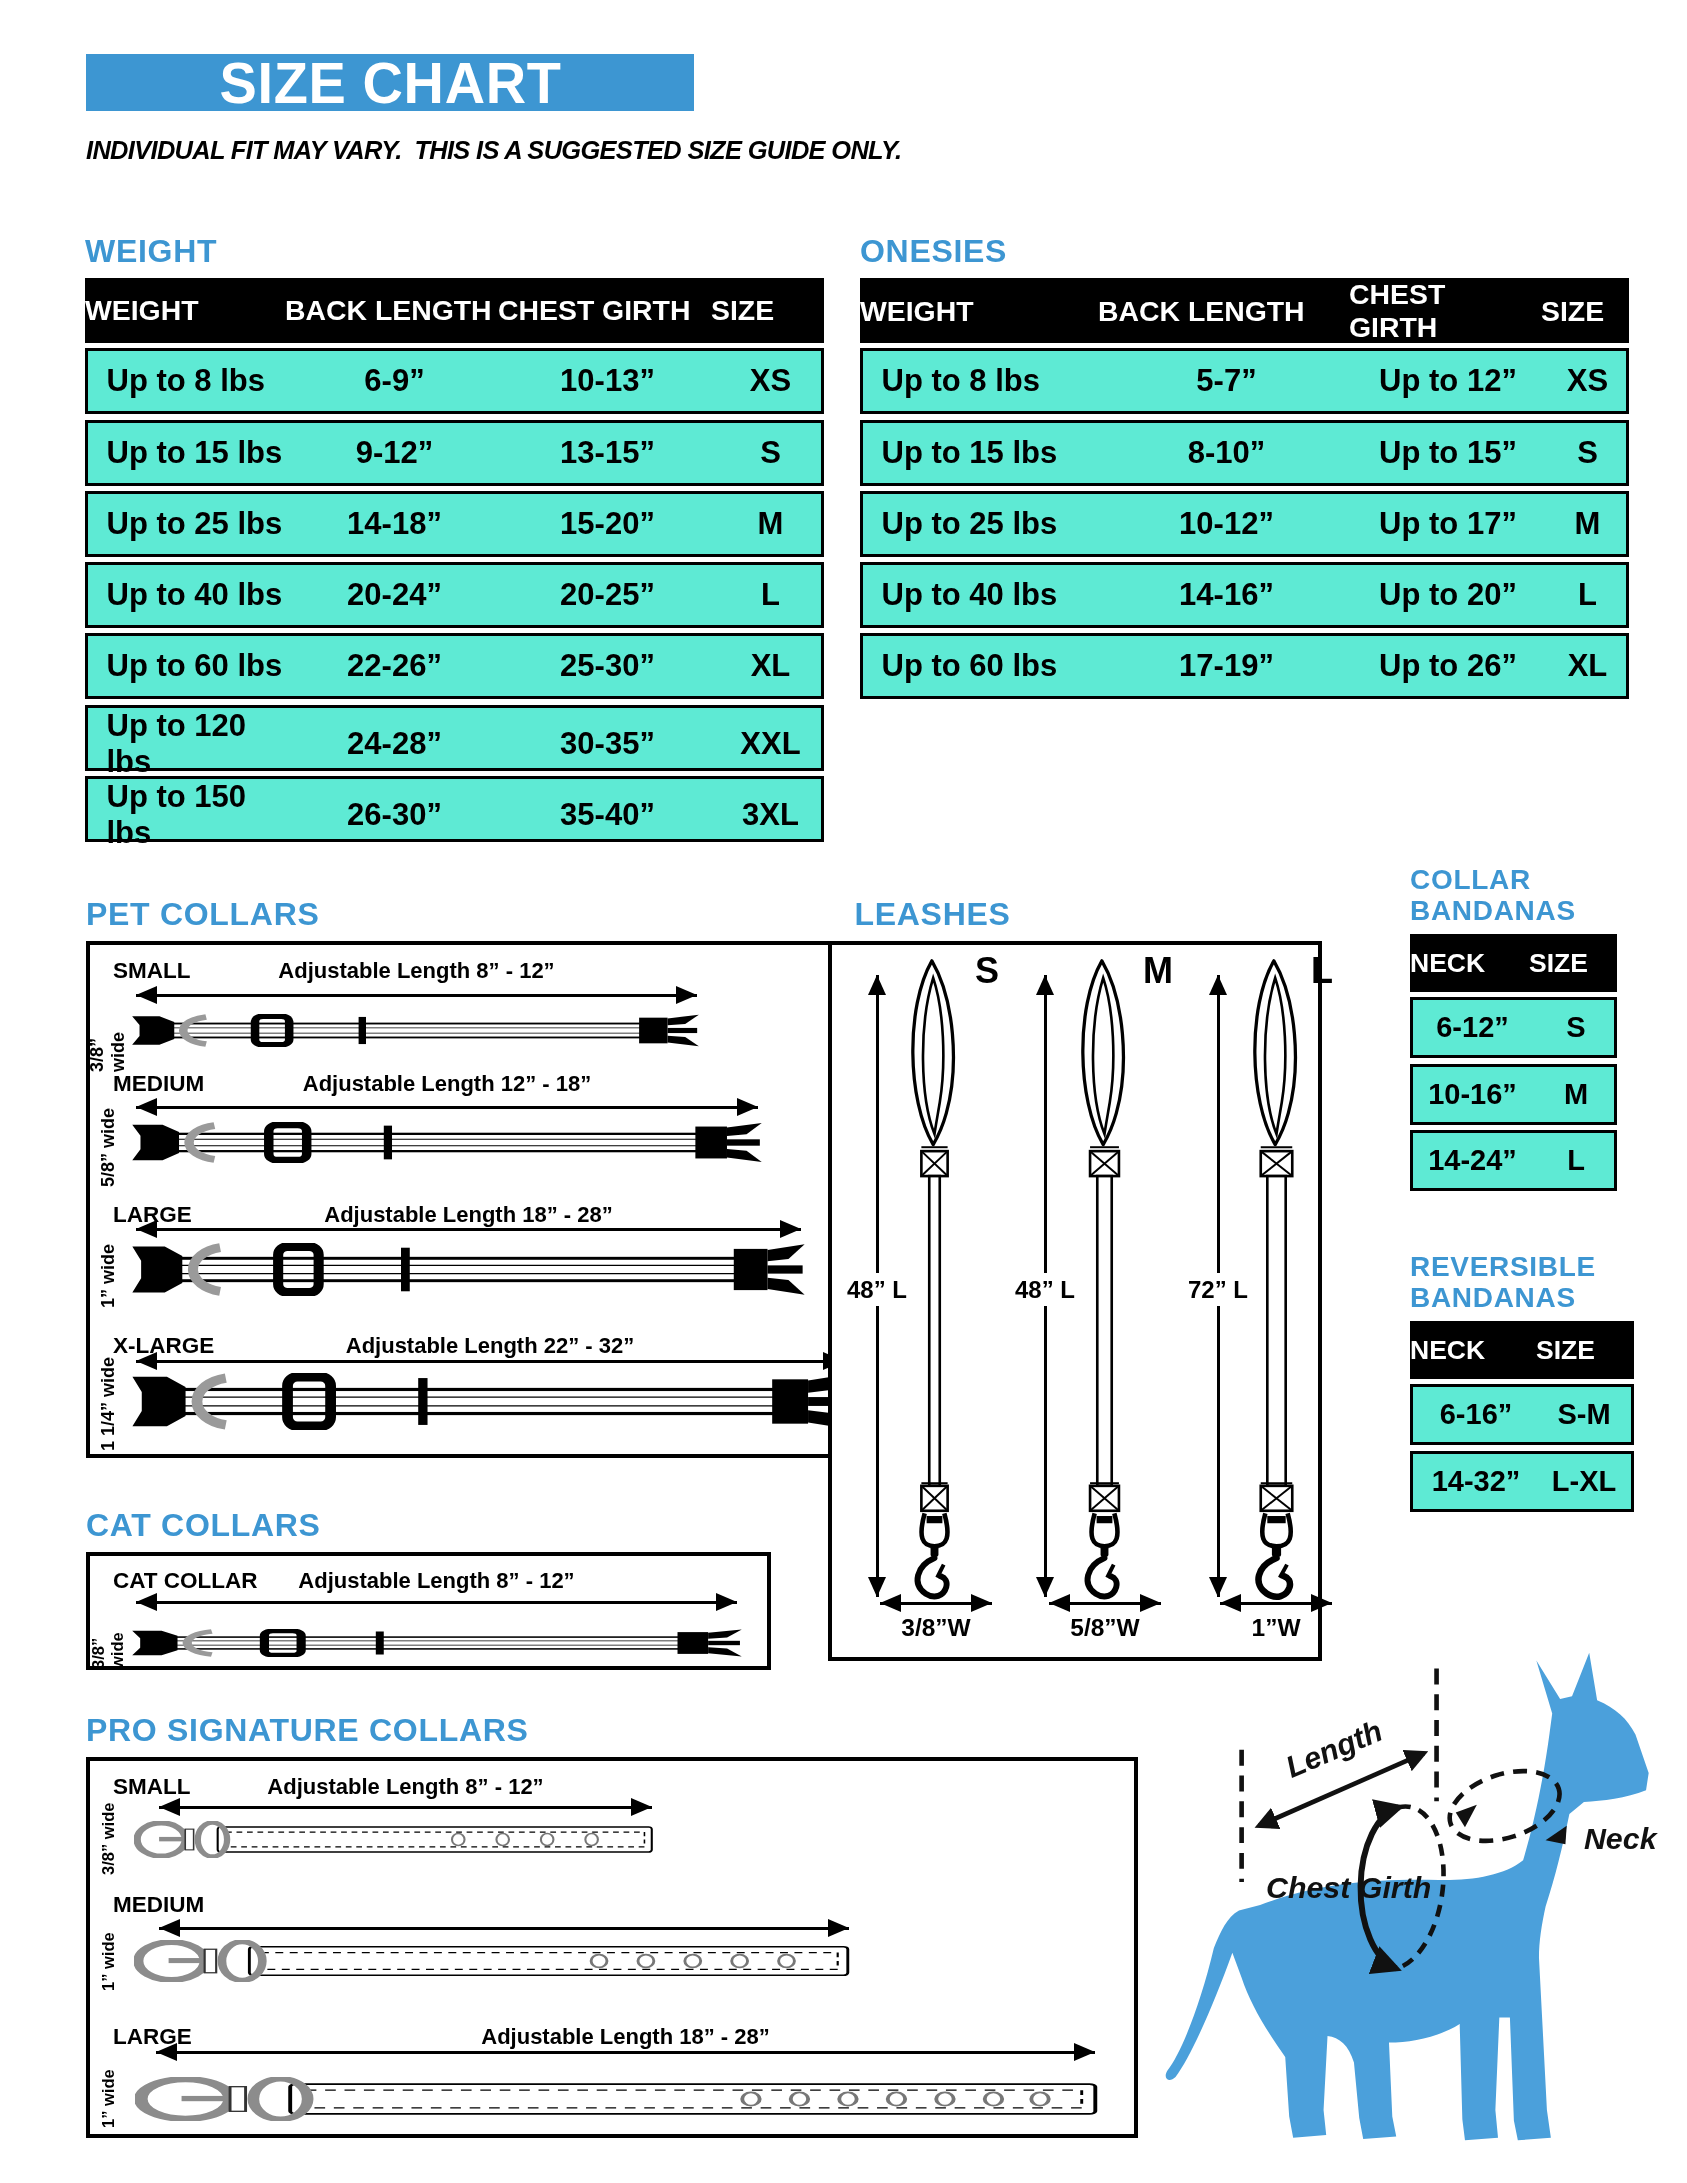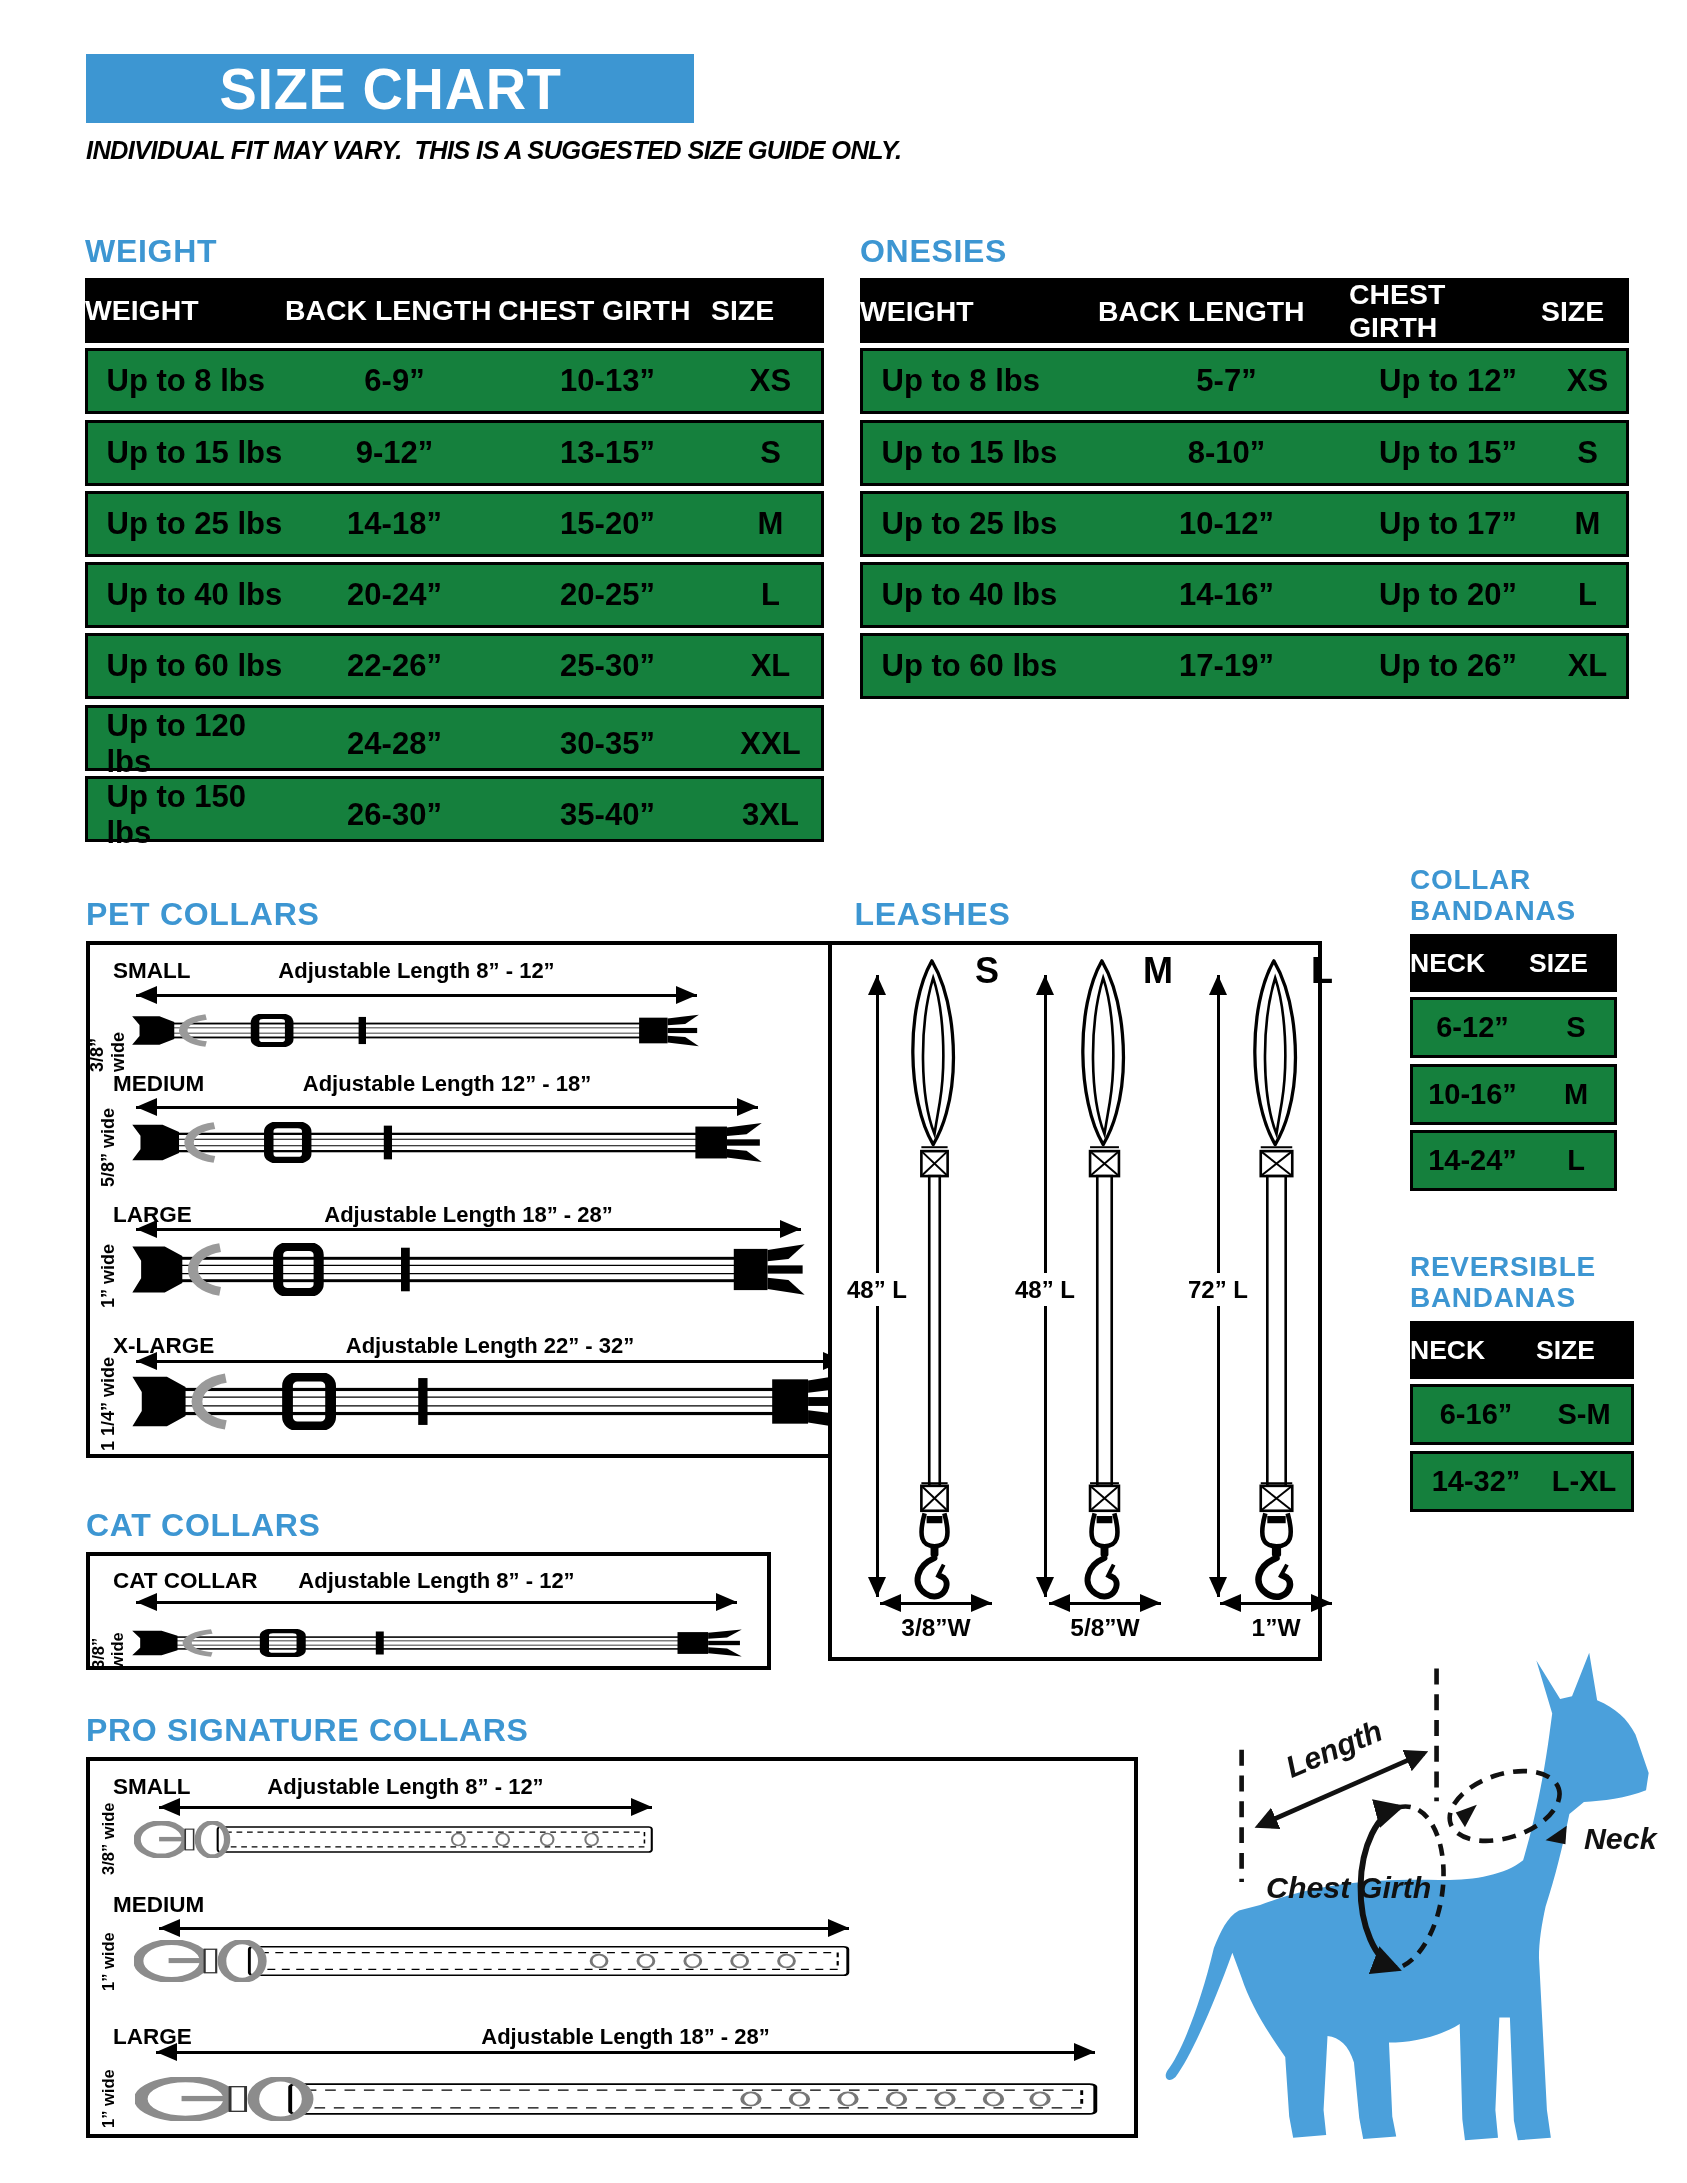--- a/index.html
+++ b/index.html
@@ -2,38 +2,38 @@
 <html style="--accent: #3D96D2; --dog: #4BA0DB;font-size:10.6px"><head>
 <meta charset="utf-8">
 <style>
   :root { --accent:#3D96D2; --dog:#4BA0DB; }
   * { box-sizing:border-box; margin:0; padding:0; }
   html,body { background:#fff; }
   #page { position:relative; width:1687px; height:2183px; background:#fff;
           font-family:"Liberation Sans", sans-serif; color:#000; overflow:hidden; }
 
   
-  .banner { position:absolute; left:86px; top:54px; width:608px; height:69px;
+  .banner { position:absolute; left:86px; top:54px; width:608px; height:57px;
             background:var(--accent); display:flex; align-items:center; justify-content:center; }
   .banner h1 { color:#fff; font-size:57px; font-weight:bold; letter-spacing:0.7px; transform:scaleX(.98); }
   .subtitle { position:absolute; left:86px; top:135px; width:661px; font-size:26.5px;
               font-weight:bold; font-style:italic; letter-spacing:-0.7px; transform:scaleX(.96);
               transform-origin:left; white-space:pre; }
 
   
   .sec { position:absolute; }
   .sec-h { color:var(--accent); font-size:32px; font-weight:bold; letter-spacing:0.7px; margin-bottom:8px; }
   .sec-h.wrap2 { line-height:31px; }
 
   
   .thead { background:#000; color:#fff; height:65px; display:grid; align-items:center;
            font-weight:bold; font-size:28.4px; }
   .thead span { }
   .trow { height:66px; border:3.3px solid #000; margin-top:5.3px; display:grid; align-items:center;
-          font-weight:bold; font-size:31px; background:#15803d; }
+          font-weight:bold; font-size:31px; background:#5eead4; }
   .trow span { text-align:center; }
   .trow .left { text-align:left; padding-left:18.5px; }
   .g4a { grid-template-columns:200px 213px 213px 113px; }
   .g4b { grid-template-columns:238px 251px 192px 87px; }
   .g2a { grid-template-columns:119px 88px; }
   .g2b { grid-template-columns:126px 90px; }
   .btable .thead { height:58px; font-size:26.5px; }
   .btable .trow { height:61px; font-size:29px; margin-top:5.3px; }
 
   

